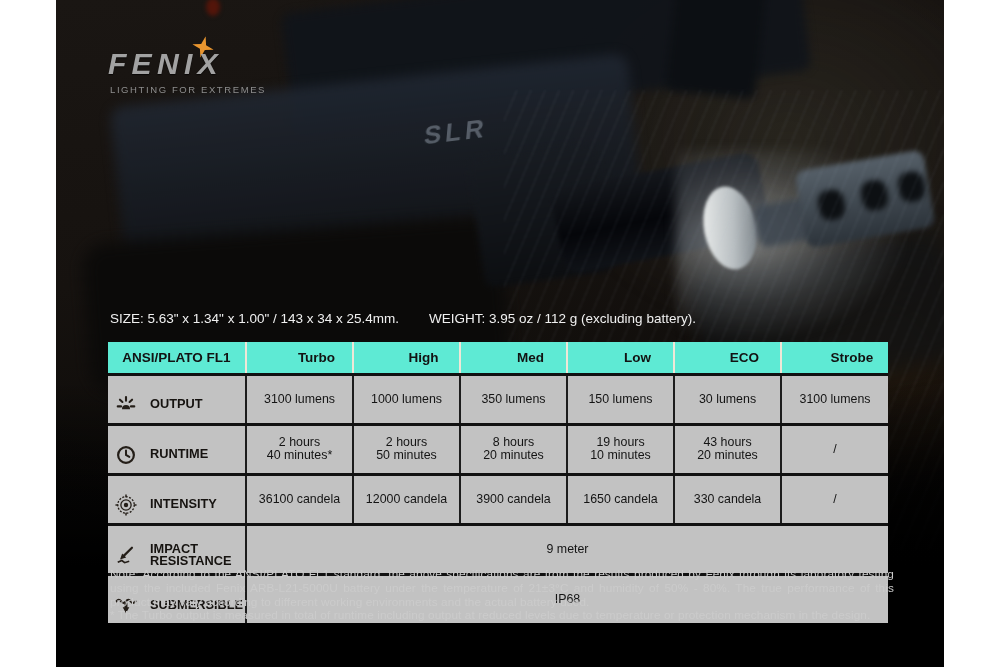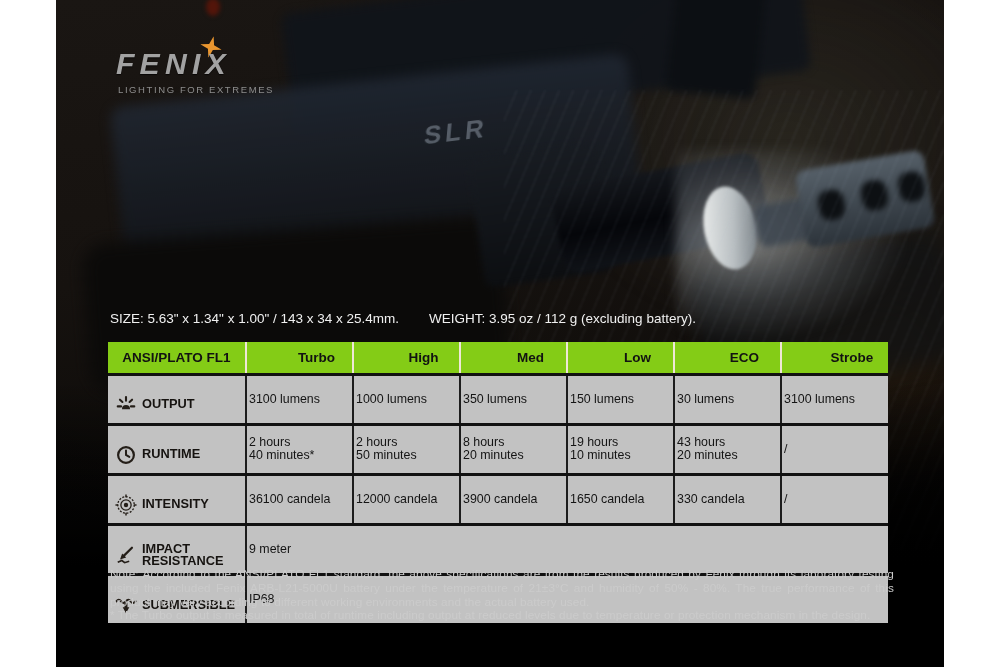--- a/index.html
+++ b/index.html
@@ -23,37 +23,37 @@
   .light-bezel { position:absolute; left:648px; top:186px; width:52px; height:84px; background:linear-gradient(100deg,#eef0ef 0%,#b9bfc2 55%,#70787e 100%); border-radius:50%; transform:rotate(-11deg); filter:blur(1.5px); }
   .bezel-glow { position:absolute; left:620px; top:150px; width:230px; height:190px; background:radial-gradient(ellipse at 30% 45%, rgba(225,232,236,0.5), rgba(190,200,208,0.18) 45%, rgba(0,0,0,0) 72%); filter:blur(6px); }
   .barrel-silhouette { position:absolute; left:700px; top:196px; width:120px; height:42px; background:#3c454f; border-radius:8px; transform:rotate(-10deg); filter:blur(3px); opacity:.85; }
   .muzzle-silhouette { position:absolute; left:744px; top:160px; width:130px; height:78px; background:linear-gradient(180deg,#566069,#2c333a); border-radius:10px; transform:rotate(-10deg); filter:blur(2.5px); }
   .muzzle-slot { position:absolute; width:26px; height:30px; background:#0d1013; border-radius:40%; filter:blur(1.5px); }
   .rain-overlay { position:absolute; right:0; top:90px; width:440px; height:460px; background:repeating-linear-gradient(113deg, rgba(0,0,0,0) 0 11px, rgba(205,215,225,0.05) 11px 13px); filter:blur(0.8px); }
   .photo-fade { position:absolute; left:0; top:380px; width:100%; height:190px; background:linear-gradient(180deg, rgba(0,0,0,0) 0%, rgba(0,0,0,0.65) 60%, #000 100%); }
   .vignette { position:absolute; inset:0; background:radial-gradient(130% 95% at 45% 35%, rgba(0,0,0,0) 50%, rgba(0,0,0,0.5) 100%); }
 
   
-  .logo { position:absolute; left:60px; top:36px; width:200px; height:64px; }
+  .logo { position:absolute; left:52px; top:36px; width:200px; height:64px; }
   .logo-star { position:absolute; left:84px; top:0px; width:22px; height:22px; transform:rotate(14deg); }
   .logo-text { position:absolute; left:0; top:12px; font-size:29px; font-weight:bold; font-style:italic; letter-spacing:5px; color:#a2a2a2; text-shadow:0 1px 1px rgba(0,0,0,0.7); transform:scaleX(1.04); transform-origin:left; }
   .logo-tagline { position:absolute; left:2px; top:48px; font-size:9.5px; letter-spacing:1.6px; color:#8e8e8e; white-space:nowrap; }
 
   
   .title { position:absolute; left:50px; top:254px; font-size:41px; font-weight:bold; letter-spacing:-0.5px; color:#f7941d; white-space:nowrap; }
   .dims { position:absolute; left:54px; top:311px; display:flex; gap:30px; font-size:13.5px; color:#f0f0f0; white-space:nowrap; }
 
   
   .spec-table { position:absolute; left:52px; top:342px; width:780px; border-collapse:collapse; table-layout:fixed; }
-  .spec-table th { height:32px; background:#84cc16; color:#121212; font-size:13.5px; font-weight:bold; text-align:center; border-bottom:3px solid #111111; }
+  .spec-table th { height:32px; background:#5eead4; color:#121212; font-size:13.5px; font-weight:bold; text-align:center; border-bottom:3px solid #111111; }
   .spec-table th + th { border-left:2px solid #efe7d7;padding-left:34px; }
-  .spec-table td { height:25px; background:#c2c2c2; color:#141414; font-size:12.4px; line-height:13px; text-align:left; border-top:3px solid #111111; padding:4px 2px; white-space:pre-line; }
+  .spec-table td { height:25px; background:#c2c2c2; color:#141414; font-size:12.4px; line-height:13px; text-align:center; border-top:3px solid #111111; padding:4px 2px; white-space:pre-line; }
   .spec-table td + td { border-left:2px solid #1c1c1c; }
   .label-cell { text-align:left !important; padding-left:6px !important; }
-  .lbl { display:inline-flex; align-items:center; gap:4px; }
+  .lbl { display:inline-flex; align-items:center; gap:12px; }
   .ico { display:inline-flex; width:24px; height:24px; align-items:center; justify-content:center; flex:0 0 24px; }
   .lbl-t { font-weight:bold; font-size:12.8px; line-height:12.5px; color:#161310; white-space:pre-line; }
 
   
   .note { position:absolute; left:54px; top:556px; width:784px; font-size:11.8px; line-height:13.9px; color:#cbcbcb; letter-spacing:0.1px; text-align:justify;margin-top:12px; }
   .footnote { position:absolute; left:54px; top:609px; width:788px; font-size:11.8px; line-height:13.9px; color:#cbcbcb; letter-spacing:0.1px; }
 </style>
 </head>
 <body>
 

